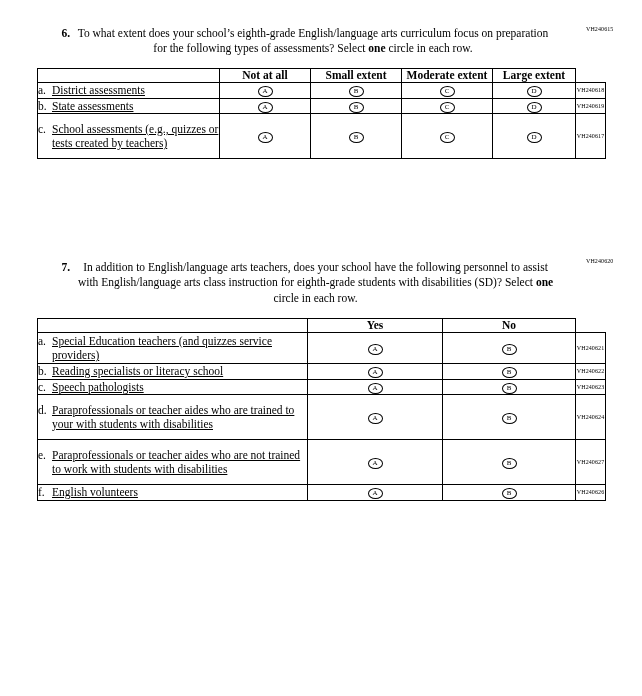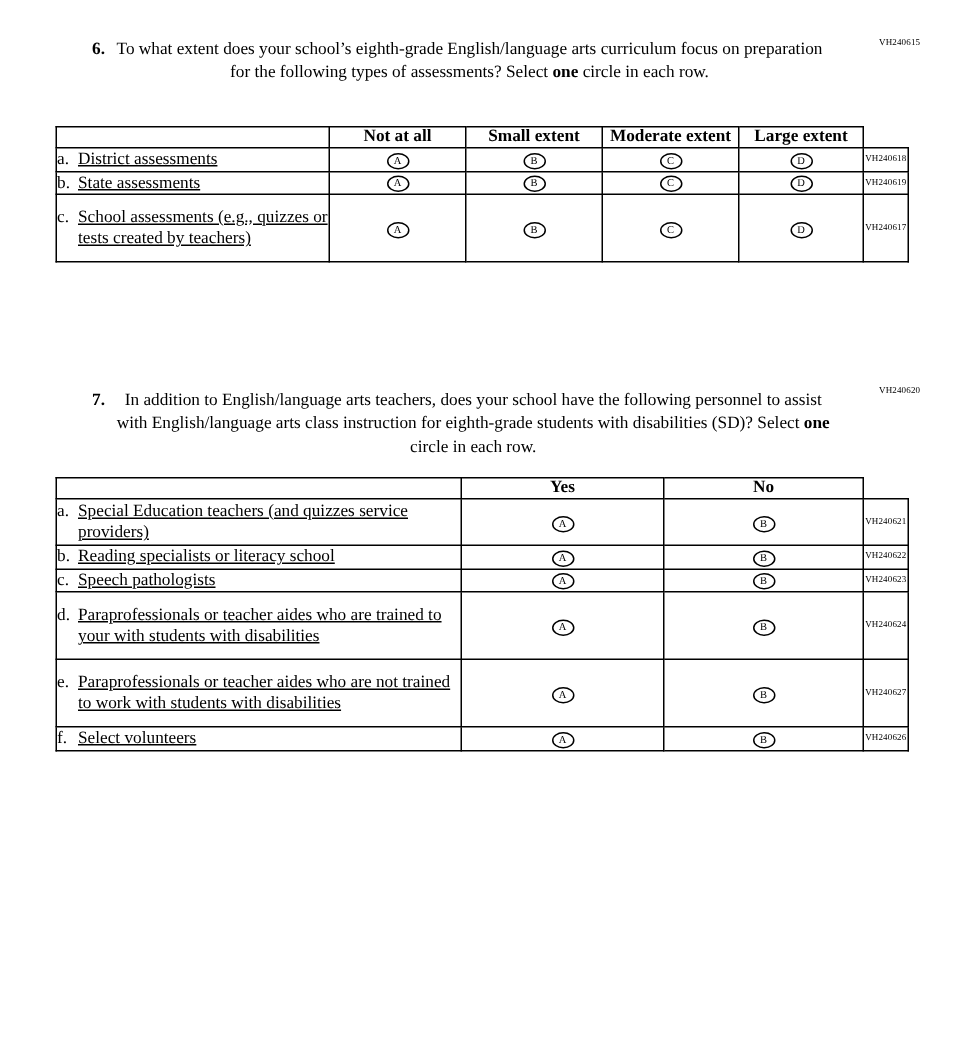--- a/index.html
+++ b/index.html
@@ -114,21 +114,21 @@
     font-size: 7px;
     line-height: 9px;
     text-align: center;
     font-family: "Liberation Serif", serif;
     color: #000;
     position: relative;
     top: 0px;
   }
 
   
-  #table6 { position: absolute; left: 37px; top: 84px; width: 568px; }
+  #table6 { position: absolute; left: 37px; top: 68px; width: 568px; }
   #table7 { position: absolute; left: 37px; top: 318px; width: 568px; }
 
   #q6 { left: 50px; top: 26px; width: 500px; }
   #q7 { left: 50px; top: 260px; width: 505px; }
 
   #code6 { left: 586px; top: 26px; }
   #code7 { left: 586px; top: 258px; }
 </style>
 </head>
 <body>
@@ -287,21 +287,21 @@
           </div>
         </td>
         <td class="bubblecell"><span class="bubble">A</span></td>
         <td class="bubblecell"><span class="bubble">B</span></td>
         <td class="codecell">VH240627</td>
       </tr>
       <tr>
         <td class="rowlabel">
           <div class="lbl-wrap">
             <span class="ltr">f.</span>
-            <span class="txt">Select volunteers</span>
+            <span class="txt">English volunteers</span>
           </div>
         </td>
         <td class="bubblecell"><span class="bubble">A</span></td>
         <td class="bubblecell"><span class="bubble">B</span></td>
         <td class="codecell">VH240626</td>
       </tr>
     </tbody>
   </table>
 
 </div>

